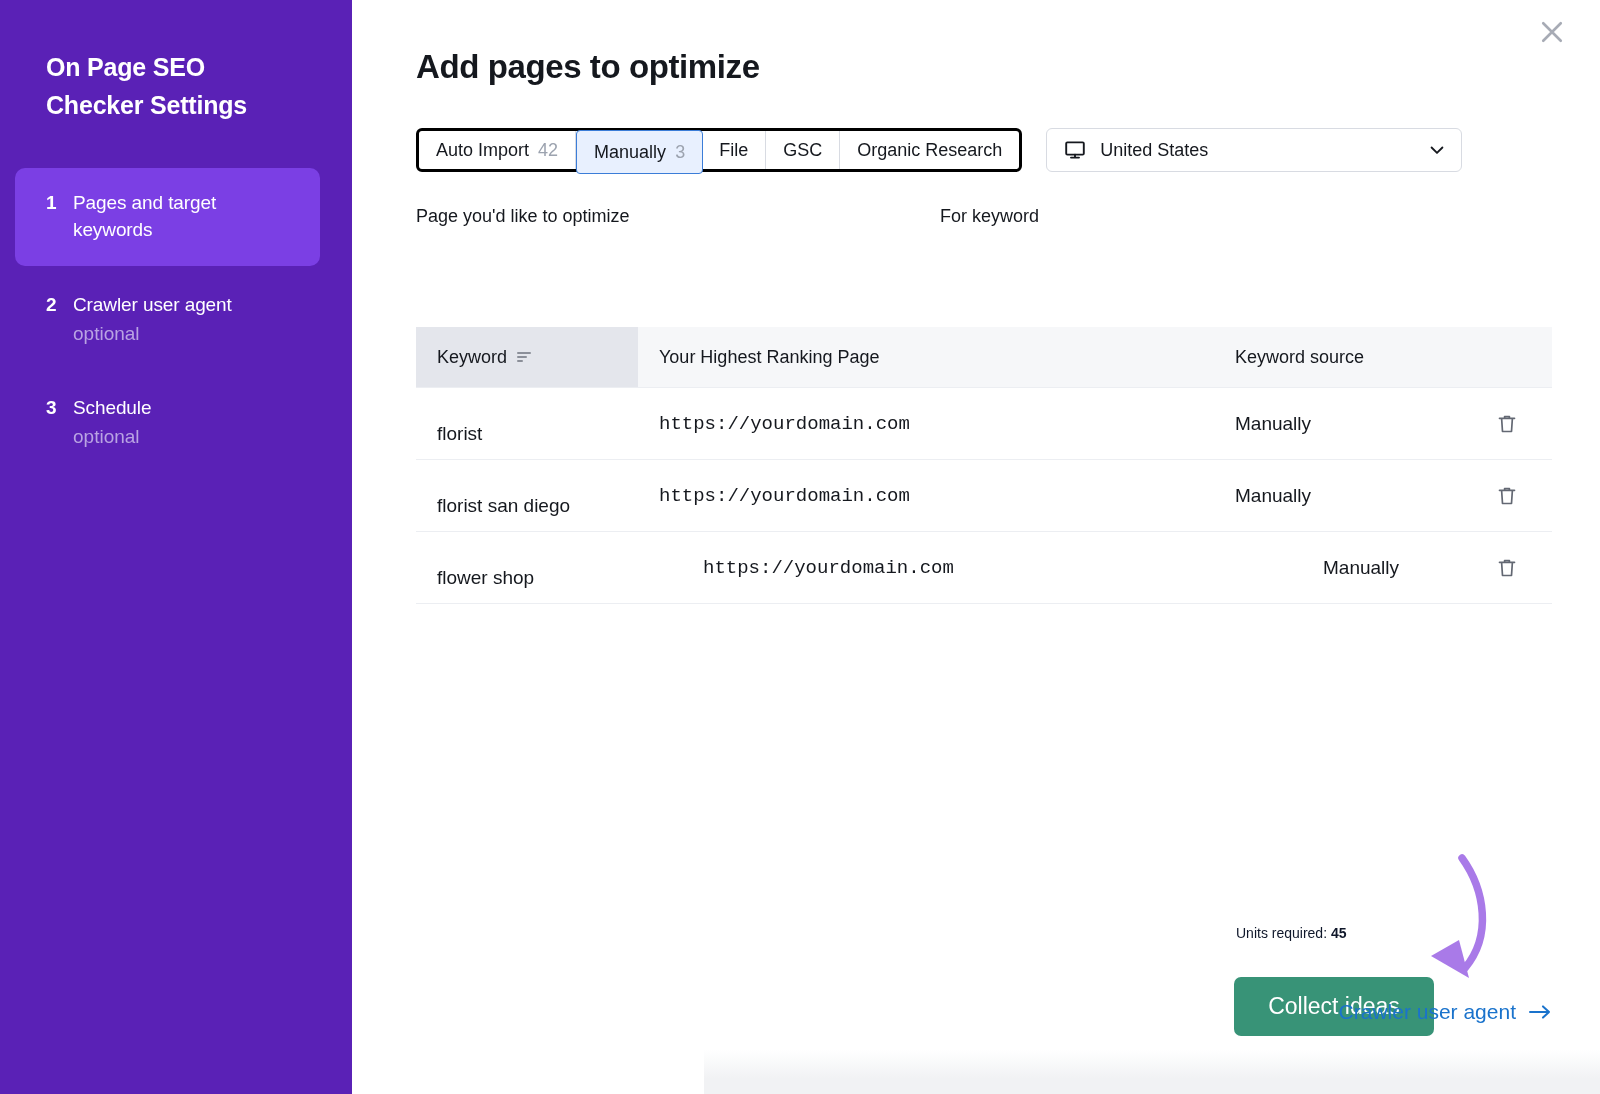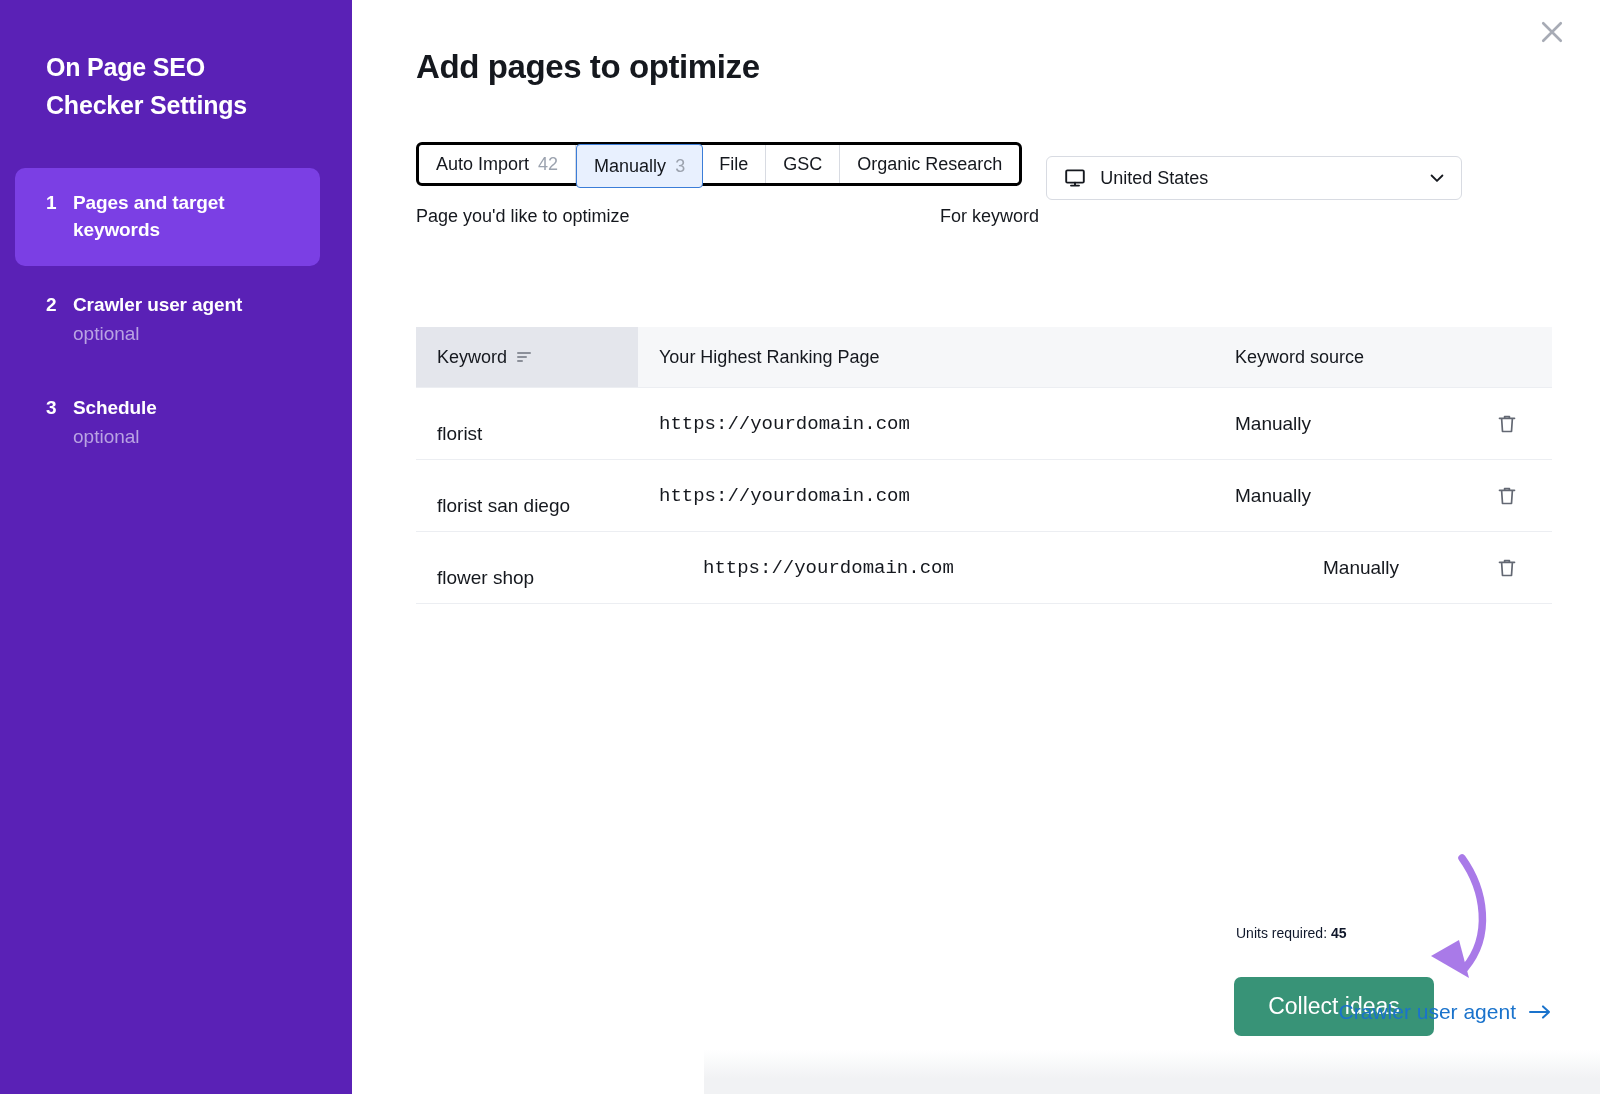--- a/index.html
+++ b/index.html
@@ -60,21 +60,21 @@
     line-height: 1.42;
     flex: 0 0 auto;
     min-width: 13px;
   }
 
   .step-body { display: flex; flex-direction: column; }
 
   .step-label {
     color: #ffffff;
     font-size: 19px;
-    font-weight: bold;
+    font-weight: normal;
     line-height: 1.42;
     letter-spacing: -0.1px;
     max-width: 215px;
   }
 
   .step-sub {
     color: #b9a3e3;
     font-size: 19px;
     font-weight: normal;
     line-height: 1.45;
@@ -167,21 +167,20 @@
     max-width: 416px;
     height: 44px;
     border: 1px solid #d8dbe2;
     border-radius: 6px;
     display: flex;
     align-items: center;
     padding: 0 14px 0 16px;
     background: #ffffff;
     cursor: pointer;
     position: relative;
-    margin-top: 28px;
   }
   .country-select .cs-label {
     font-size: 18px;
     color: #15181e;
     margin-left: 13px;
     flex: 1 1 auto;
   }
 
   
   .field-labels {

